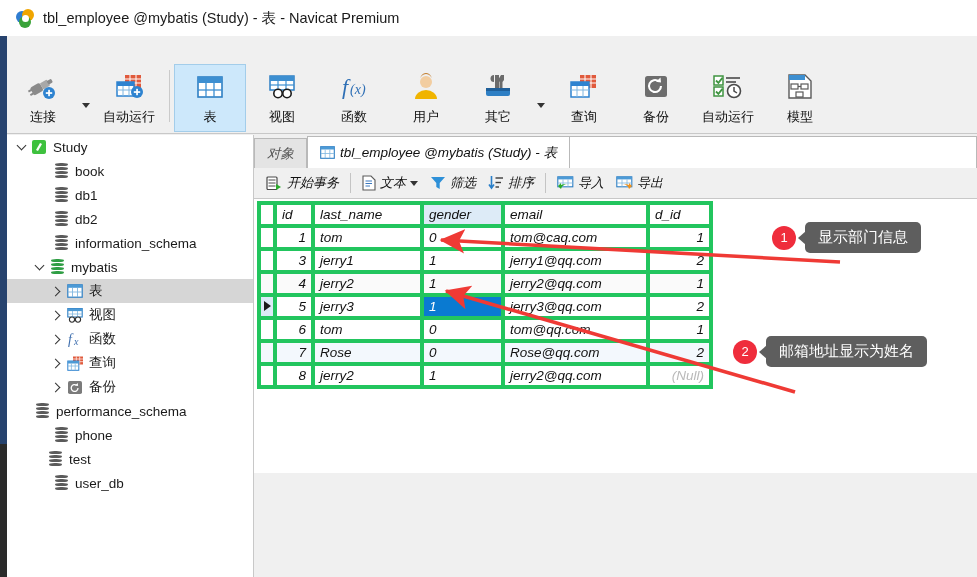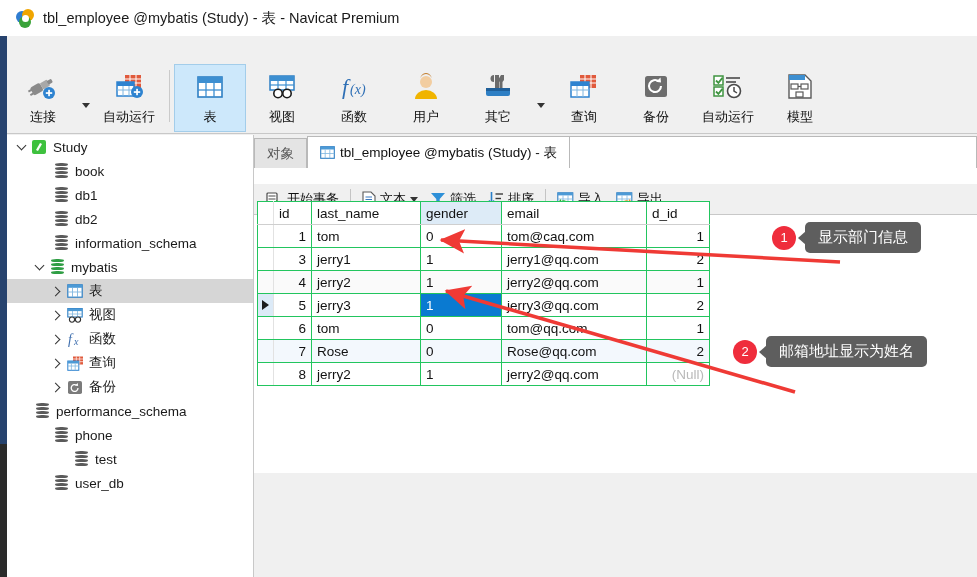--- a/index.html
+++ b/index.html
@@ -122,20 +122,21 @@
 
   
   .cyl { width: 13px; height: 16px; position: relative; }
   .cyl .band { position:absolute; left:0; width:13px; height:3px; background:#5b5b5b; border-radius:50%/60%; }
   .cyl.green .band { background:#2f9e44; }
 
   
   .content {
     position: absolute; left: 254px; top: 135px; width: 723px; height: 338px;
     background: #ffffff;
+    font-style: italic;
   }
   .tabstrip {
     position: absolute; left: 0; top: 0; width: 723px; height: 33px;
     background: #f0f0f0;
     display: flex; align-items: flex-end;
   }
   .tab {
     height: 30px; display:flex; align-items:center; padding: 0 12px;
     font-size: 13.5px; color: #555; background: #e4e4e4;
     border: 1px solid #b9b9b9; border-bottom: none; cursor: default;
@@ -145,39 +146,39 @@
     background: #ffffff; color: #111; height: 32px;
   }
   .tab .tico { margin-right: 5px; display:flex; align-items:center; }
   .tab-filler {
     flex: 1 1 auto; height: 32px; background: #ffffff;
     border: 1px solid #b9b9b9; border-bottom: none; border-left: none;
   }
   .subtoolbar {
     position: absolute; left: 0; top: 33px; width: 723px; height: 31px;
     background: #f0f0f0; border-bottom: 1px solid #c8c8c8;
-    display: flex; align-items: center; padding-left: 6px; margin-top: 16px;
+    display: flex; align-items: center; padding-left: 6px;
   }
   .st-item {
     display:flex; align-items:center; height: 24px; padding: 0 6px;
     font-size: 13px; color: #111; cursor: default; white-space: nowrap;
   }
   .st-item .sti { margin-right: 4px; display:flex; align-items:center; }
   .st-sep { width: 1px; height: 20px; background: #c4c4c4; margin: 0 5px; }
   .st-caret { margin-left: 4px; }
 
   
   .grid {
     position: absolute; left: 3px; top: 66px;
     border-collapse: collapse;
     font-size: 13.5px; color: #111;
     table-layout: fixed;
   }
   .grid th, .grid td {
-    border: 1px solid #22c55e;
+    border: 4px solid #22c55e;
     height: 23px; padding: 0 5px;
     font-weight: normal; text-align: left;
     overflow: hidden; white-space: nowrap;
     background: #ffffff;
   }
   .grid th {
     background: #ffffff; border-bottom: 1px solid #cfcfcf;
     color: #111; font-size: 13.5px;
   }
   .grid th.hl { background: #ddebf7; }
@@ -614,21 +615,21 @@
       <span class="tw-ico">
         <span class="cyl">
             <i class="band" style="top:0"></i>
             <i class="band" style="top:4px"></i>
             <i class="band" style="top:8px"></i>
             <i class="band" style="top:12px"></i>
           </span>
       </span>
       <span class="tw-lbl">phone</span>
     </div>
-    <div class="tree-row" style="padding-left:64px">
+    <div class="tree-row" style="padding-left:38px">
       <span class="tw-ico">
         <span class="cyl">
             <i class="band" style="top:0"></i>
             <i class="band" style="top:4px"></i>
             <i class="band" style="top:8px"></i>
             <i class="band" style="top:12px"></i>
           </span>
       </span>
       <span class="tw-lbl">test</span>
     </div>

